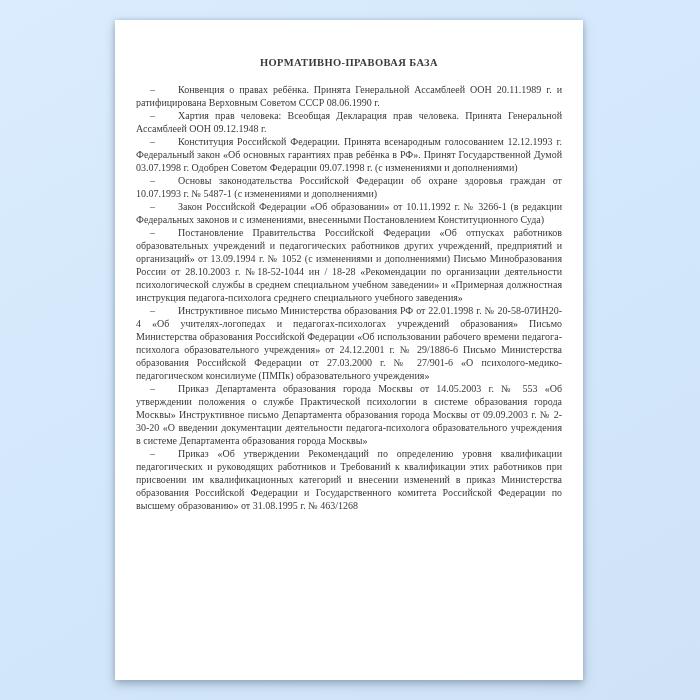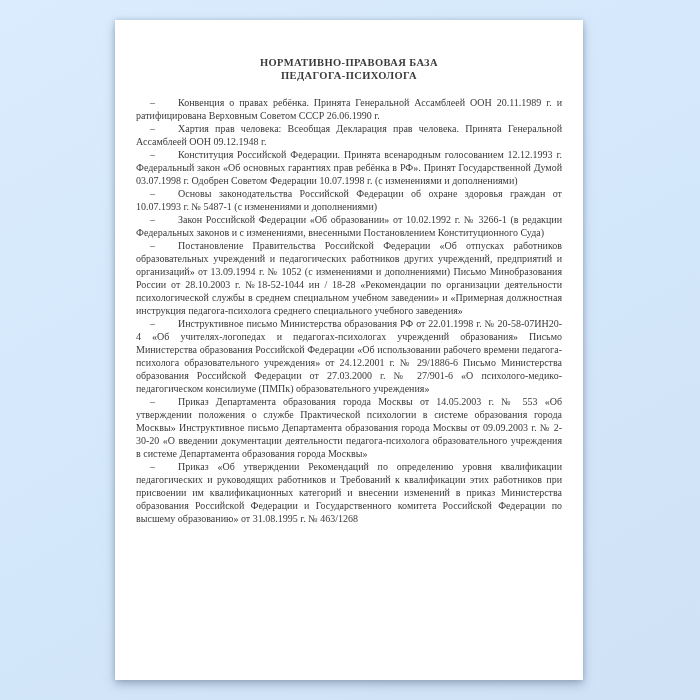--- a/index.html
+++ b/index.html
@@ -51,27 +51,26 @@
   }
   .dash { padding-right: 23px; }
 </style>
 </head>
 <body>
 
 <div class="canvas">
   <div class="sheet">
     <h1 class="doc-title">
       <span class="title-line">НОРМАТИВНО-ПРАВОВАЯ БАЗА</span>
-      <span class="title-line">ПЕДАГОГА-ПСИХОЛОГА</span>
     </h1>
     <div class="doc-body">
-      <p class="para"><span class="dash">–</span><span class="item-text">Конвенция о правах ребёнка. Принята Генеральной Ассамблеей ООН 20.11.1989 г. и ратифицирована Верховным Советом СССР 26.06.1990 г.</span></p>
+      <p class="para"><span class="dash">–</span><span class="item-text">Конвенция о правах ребёнка. Принята Генеральной Ассамблеей ООН 20.11.1989 г. и ратифицирована Верховным Советом СССР 08.06.1990 г.</span></p>
       <p class="para"><span class="dash">–</span><span class="item-text">Хартия прав человека: Всеобщая Декларация прав человека. Принята Генеральной Ассамблеей ООН 09.12.1948 г.</span></p>
-      <p class="para"><span class="dash">–</span><span class="item-text">Конституция Российской Федерации. Принята всенародным голосованием 12.12.1993 г. Федеральный закон «Об основных гарантиях прав ребёнка в РФ». Принят Государственной Думой 03.07.1998 г. Одобрен Советом Федерации 10.07.1998 г. (с изменениями и дополнениями)</span></p>
+      <p class="para"><span class="dash">–</span><span class="item-text">Конституция Российской Федерации. Принята всенародным голосованием 12.12.1993 г. Федеральный закон «Об основных гарантиях прав ребёнка в РФ». Принят Государственной Думой 03.07.1998 г. Одобрен Советом Федерации 09.07.1998 г. (с изменениями и дополнениями)</span></p>
       <p class="para"><span class="dash">–</span><span class="item-text">Основы законодательства Российской Федерации об охране здоровья граждан от 10.07.1993 г. № 5487-1 (с изменениями и дополнениями)</span></p>
-      <p class="para"><span class="dash">–</span><span class="item-text">Закон Российской Федерации «Об образовании» от 10.02.1992 г. № 3266-1 (в редакции Федеральных законов и с изменениями, внесенными Постановлением Конституционного Суда)</span></p>
+      <p class="para"><span class="dash">–</span><span class="item-text">Закон Российской Федерации «Об образовании» от 10.11.1992 г. № 3266-1 (в редакции Федеральных законов и с изменениями, внесенными Постановлением Конституционного Суда)</span></p>
       <p class="para"><span class="dash">–</span><span class="item-text">Постановление Правительства Российской Федерации «Об отпусках работников образовательных учреждений и педагогических работников других учреждений, предприятий и организаций» от 13.09.1994 г. № 1052 (с изменениями и дополнениями) Письмо Минобразования России от 28.10.2003 г. №18-52-1044 ин / 18-28 «Рекомендации по организации деятельности психологической службы в среднем специальном учебном заведении» и «Примерная должностная инструкция педагога-психолога среднего специального учебного заведения»</span></p>
       <p class="para"><span class="dash">–</span><span class="item-text">Инструктивное письмо Министерства образования РФ от 22.01.1998 г. № 20-58-07ИН20-4 «Об учителях-логопедах и педагогах-психологах учреждений образования» Письмо Министерства образования Российской Федерации «Об использовании рабочего времени педагога-психолога образовательного учреждения» от 24.12.2001 г. № 29/1886-6 Письмо Министерства образования Российской Федерации от 27.03.2000 г. № 27/901-6 «О психолого-медико-педагогическом консилиуме (ПМПк) образовательного учреждения»</span></p>
       <p class="para"><span class="dash">–</span><span class="item-text">Приказ Департамента образования города Москвы от 14.05.2003 г. № 553 «Об утверждении положения о службе Практической психологии в системе образования города Москвы» Инструктивное письмо Департамента образования города Москвы от 09.09.2003 г. № 2-30-20 «О введении документации деятельности педагога-психолога образовательного учреждения в системе Департамента образования города Москвы»</span></p>
       <p class="para"><span class="dash">–</span><span class="item-text">Приказ «Об утверждении Рекомендаций по определению уровня квалификации педагогических и руководящих работников и Требований к квалификации этих работников при присвоении им квалификационных категорий и внесении изменений в приказ Министерства образования Российской Федерации и Государственного комитета Российской Федерации по высшему образованию» от 31.08.1995 г. № 463/1268</span></p>
     </div>
   </div>
 </div>
 
 </body></html>

